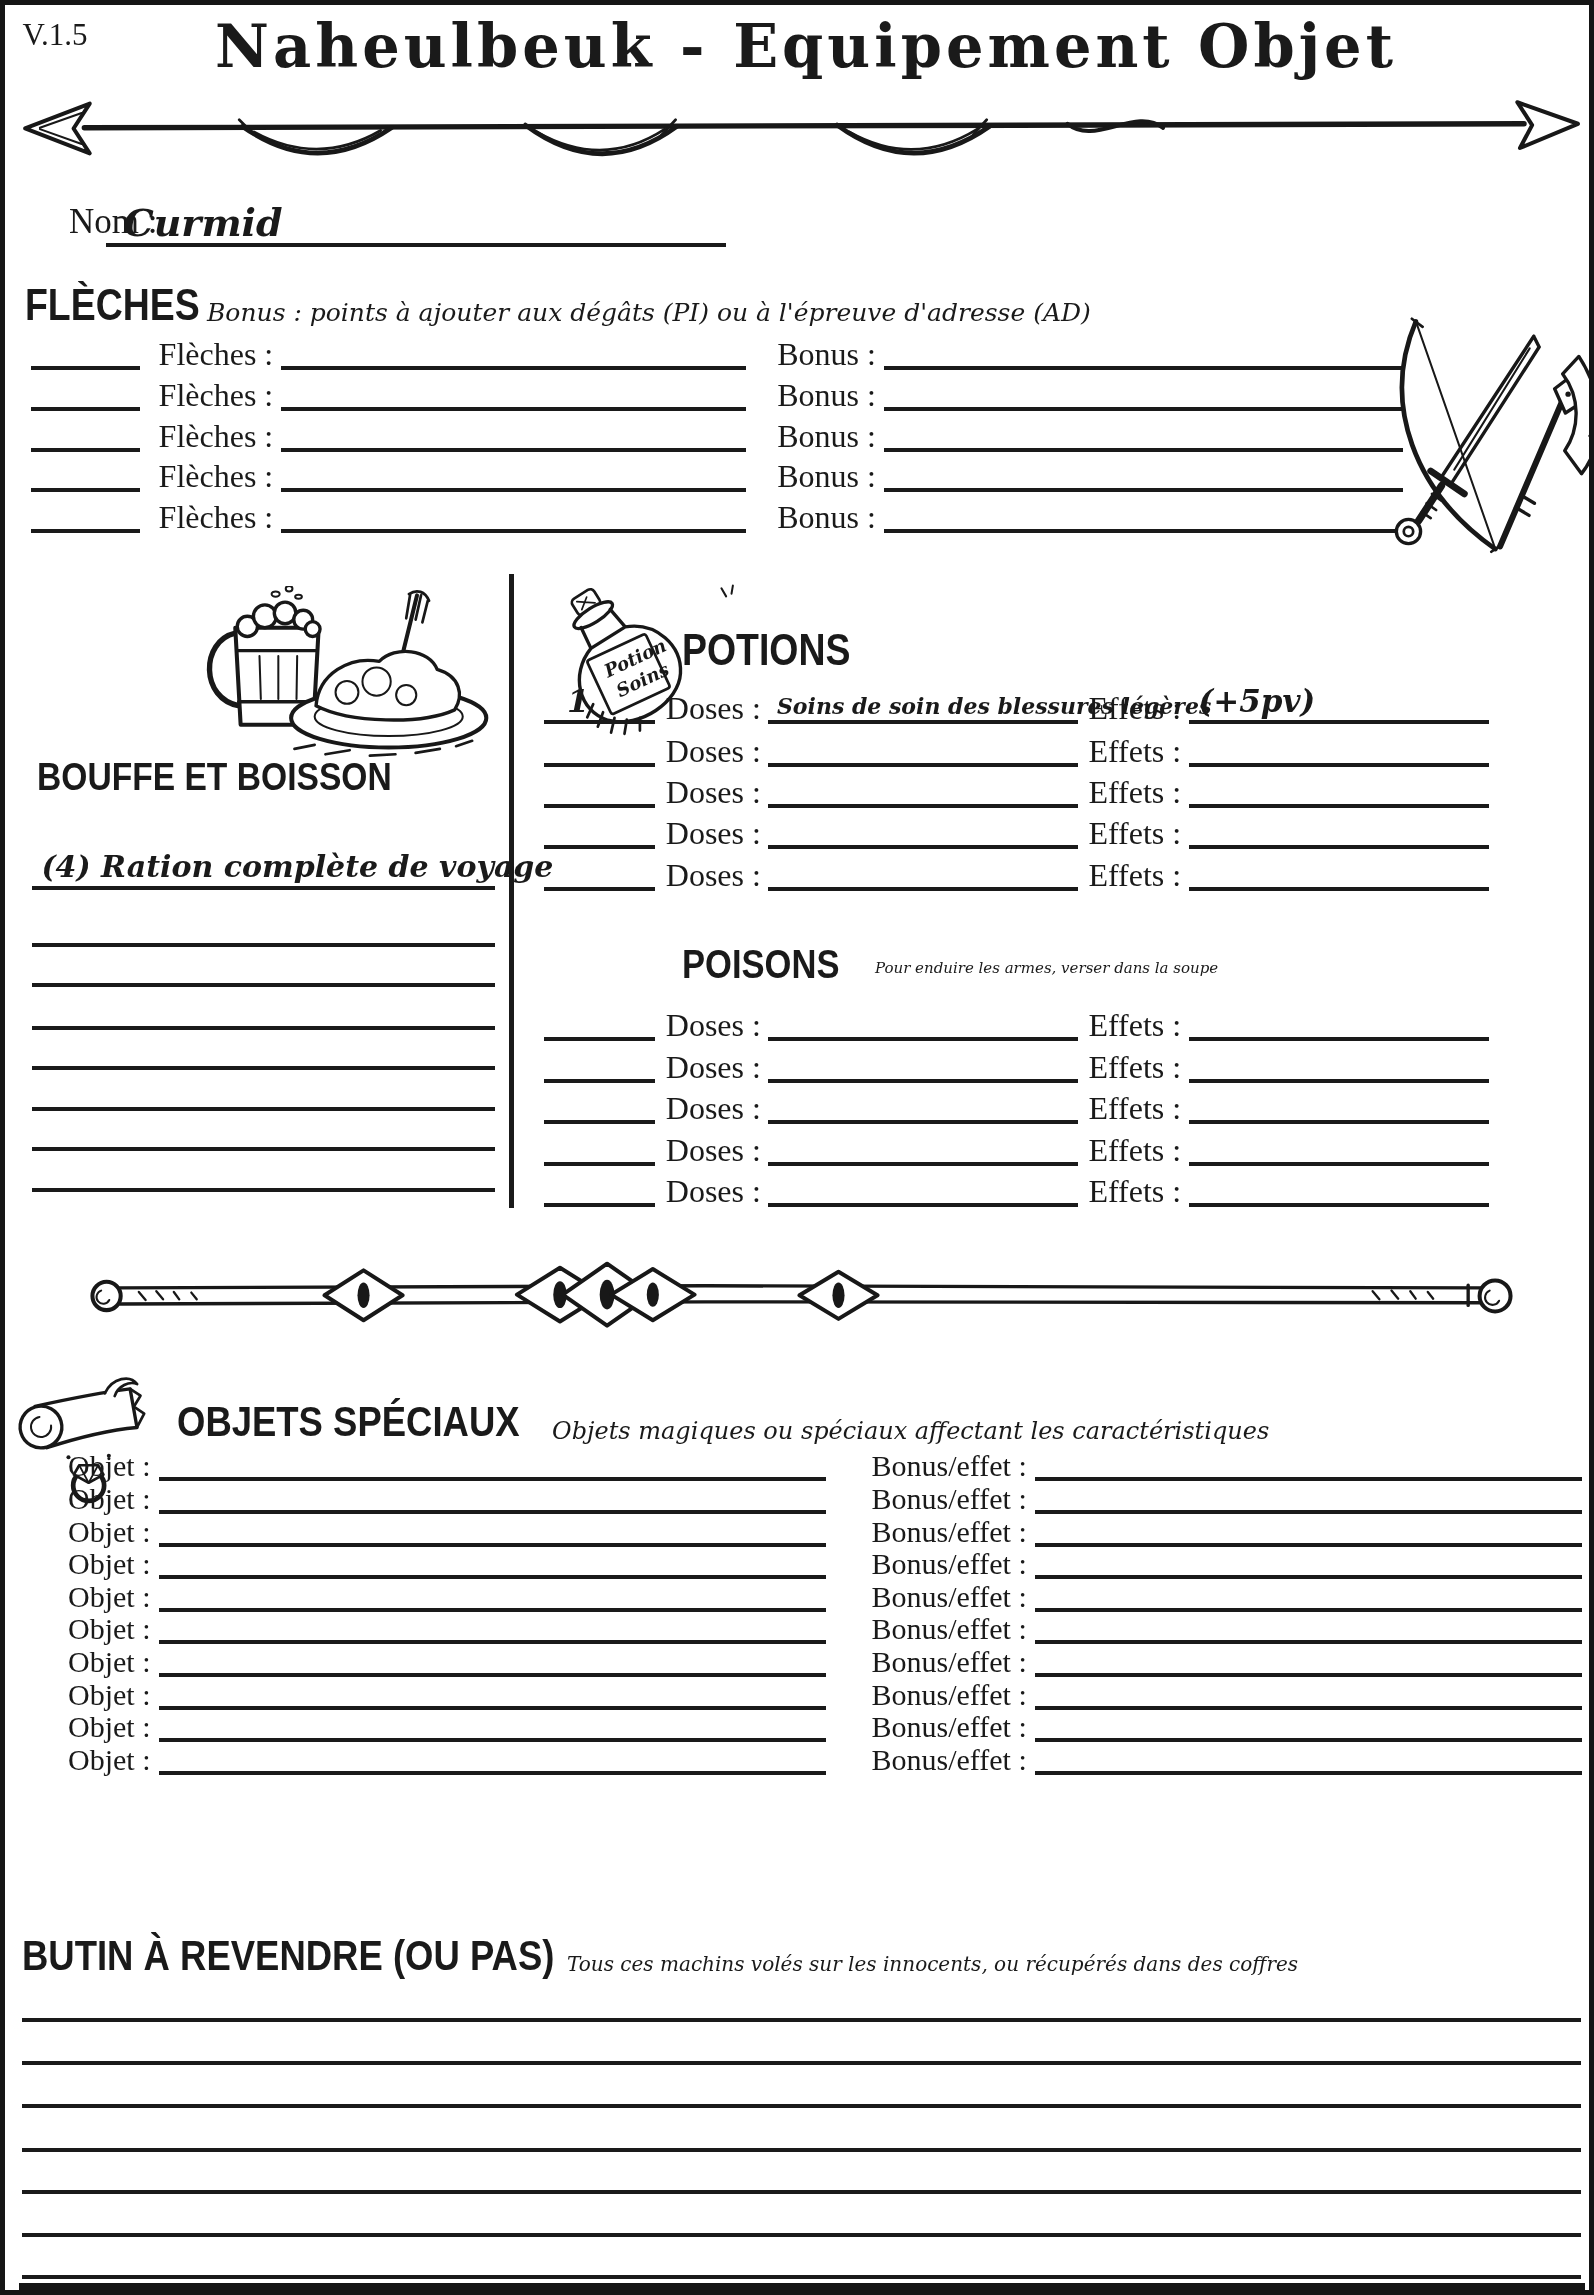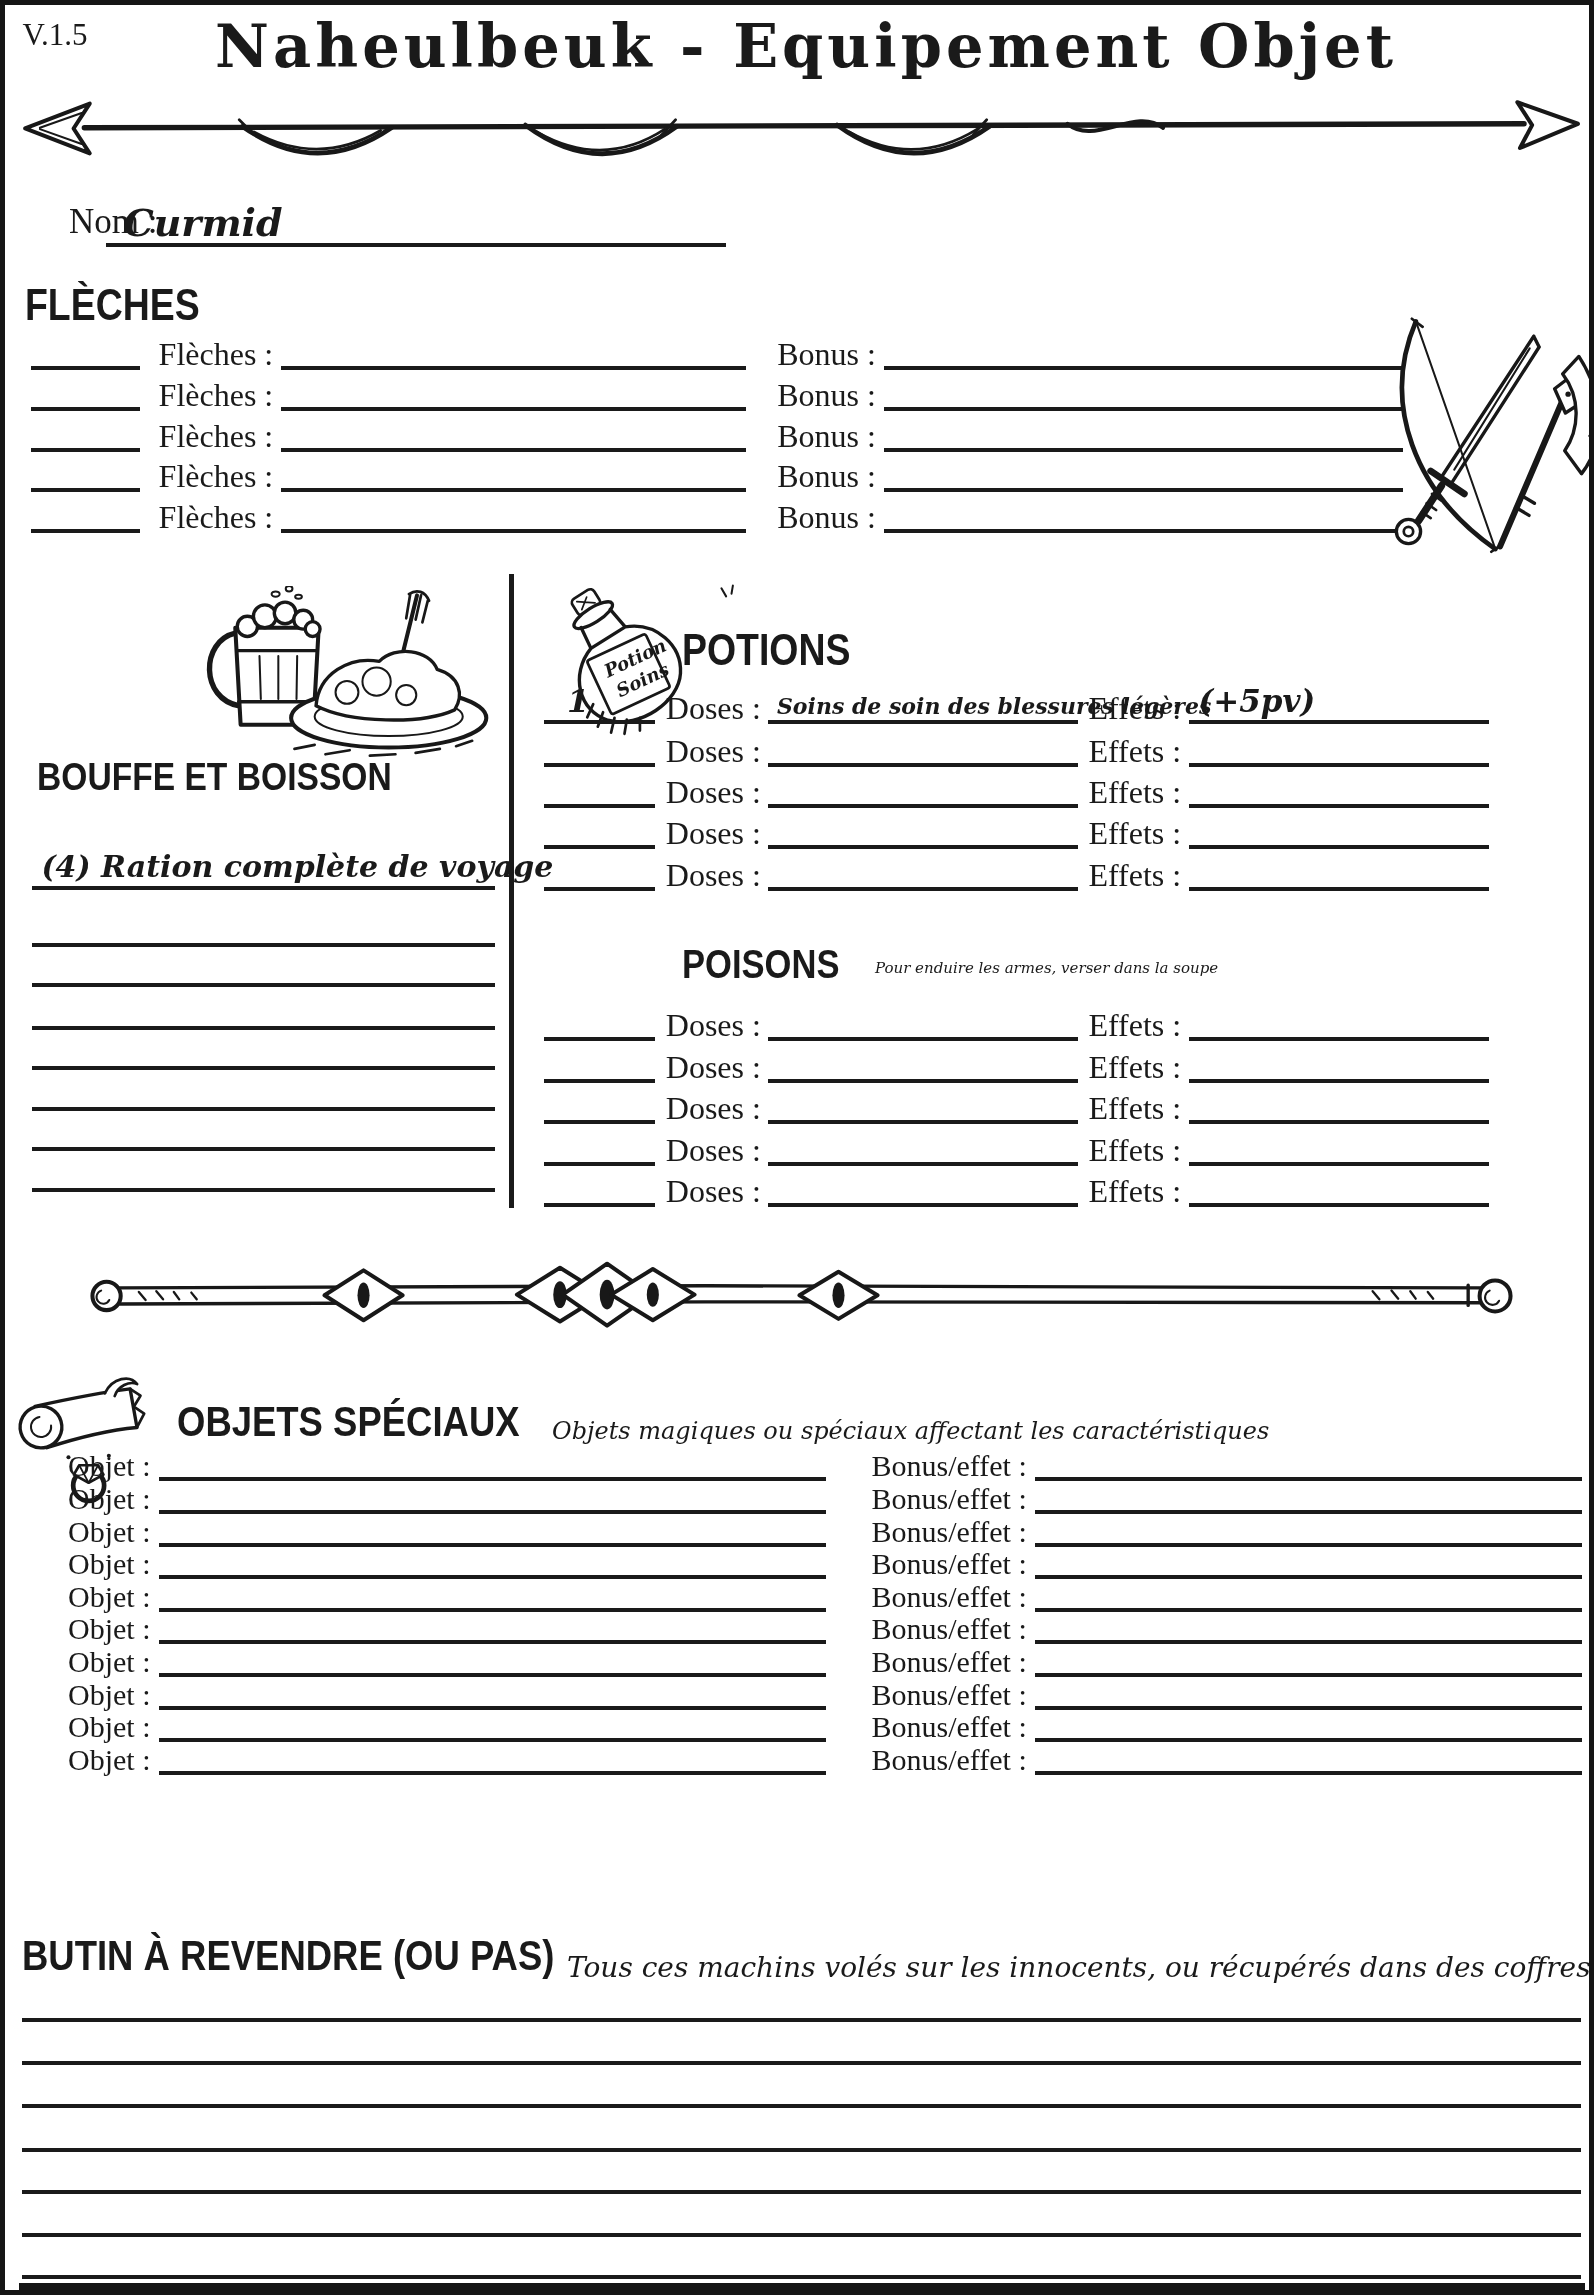--- a/index.html
+++ b/index.html
@@ -48,20 +48,21 @@
       <path d="M330 44 L352 66 M978 44 L956 68 M1440 44 L1420 66" stroke-width="4"></path>
     </svg>
   </div>
 
   <div class="abs lbl" style="left:20px;top:199px;font-size:35px;">Nom :</div>
   <div class="entry" style="left:101px;top:191px;width:620px;height:47px;">
     <span class="hand" style="font-size:38px;left:17.5px;bottom:1.3px;">Curmid</span>
   </div>
 
   <div class="abs hdr" style="left:20px;top:283px;font-size:39px;">FLÈCHES</div>
+  <div class="abs sub" style="left:202px;top:295px;font-size:25px;">Bonus : points à ajouter aux dégâts (PI) ou à l'épreuve d'adresse (AD)</div>
 
   <div class="row" style="left:25.6px;top:330px;">
     <div class="ln" style="width:109px;"></div>
     <div class="lbl" style="font-size:32px;margin-left:19px;">Flèches :</div>
     <div class="ln" style="width:465px;margin-left:8px;"></div>
     <div class="lbl" style="font-size:32px;margin-left:31px;">Bonus :</div>
     <div class="ln" style="width:519px;margin-left:8px;"></div>
   </div>
   <div class="row" style="left:25.6px;top:371px;">
     <div class="ln" style="width:109px;"></div>
@@ -352,21 +353,21 @@
     <div class="ln" style="width:547px;margin-left:8px;"></div>
   </div>
   <div class="row" style="left:19px;top:1739px;height:31px;">
     <div class="lbl" style="font-size:30px;">Objet :</div>
     <div class="ln" style="width:667px;margin-left:8px;"></div>
     <div class="lbl" style="font-size:30px;margin-left:46px;">Bonus/effet :</div>
     <div class="ln" style="width:547px;margin-left:8px;"></div>
   </div>
 
   <div class="abs hdr" style="left:17px;top:1934px;font-size:38px;">BUTIN À REVENDRE (OU PAS)</div>
-  <div class="abs sub" style="left:562px;top:1949px;font-size:28px;">Tous ces machins volés sur les innocents, ou récupérés dans des coffres</div>
+  <div class="abs sub" style="left:562px;top:1949px;font-size:20px;">Tous ces machins volés sur les innocents, ou récupérés dans des coffres</div>
 
   <div class="bl" style="left:17px;top:2013px;width:1559px;"></div>
   <div class="bl" style="left:17px;top:2056px;width:1559px;"></div>
   <div class="bl" style="left:17px;top:2099px;width:1559px;"></div>
   <div class="bl" style="left:17px;top:2143px;width:1559px;"></div>
   <div class="bl" style="left:17px;top:2185px;width:1559px;"></div>
   <div class="bl" style="left:17px;top:2228px;width:1559px;"></div>
   <div class="bl" style="left:17px;top:2270px;width:1559px;"></div>
 
   <div class="abs" style="left:13.5px;top:2278px;width:1566px;height:8px;background:#151515;"></div>

